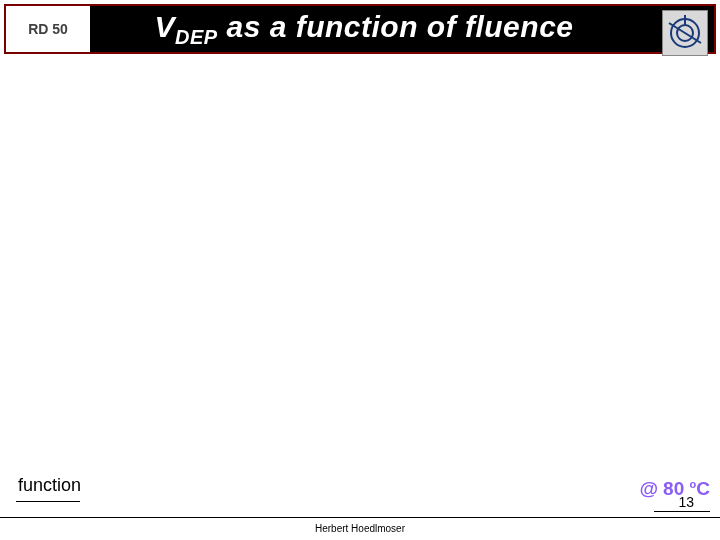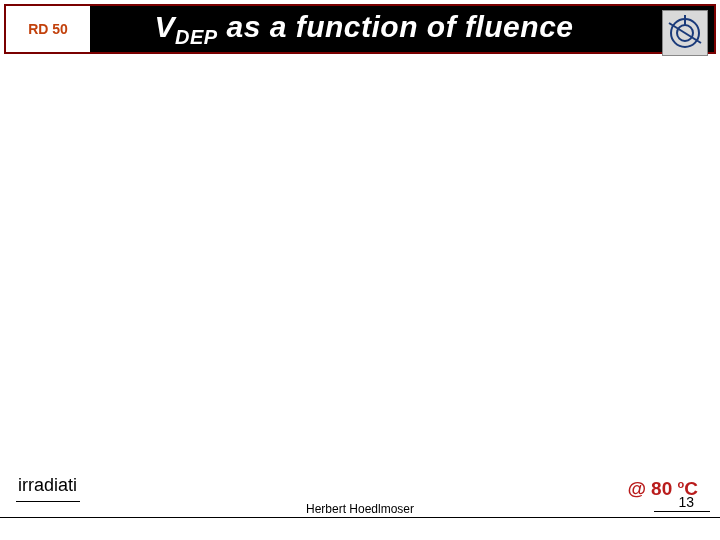--- a/index.html
+++ b/index.html
@@ -18,21 +18,21 @@
   }
   .rd50-badge {
     width: 84px; height: 100%;
     display: flex; align-items: center; justify-content: center;
     background: #fff;
     border-right: 0;
   }
   .rd50-text {
     font-size: 14px;
     font-weight: bold;
-    color: #c2410c;
+    color: #404040;
   }
   .title-text {
     flex: 1;
     text-align: center;
     color: #fff;
     font-size: 30px;
     font-weight: bold;
     font-style: italic;
     letter-spacing: 0.5px;
     padding-right: 76px;
@@ -60,24 +60,24 @@
     position: absolute;
     left: 16px;
     bottom: 38px;
     width: 64px;
     height: 0;
     border-top: 1px solid #000;
   }
 
   .temp-note {
     position: absolute;
-    right: 22px;
+    right: 10px;
     bottom: 40px;
     font-size: 19px;
-    color: #b91c1c;
+    color: #8b5cf6;
     font-weight: bold;
   }
   .temp-note .at { font-weight: bold; font-style: italic; }
   .temp-note .deg-sup { font-size: 11px; vertical-align: super; }
 
   .page-num {
     position: absolute;
     right: 26px;
     bottom: 30px;
     font-size: 14px;
@@ -99,24 +99,24 @@
     border-top: 1px solid #000;
   }
   .footer-left {
     position: absolute;
     left: 22px; bottom: 6px;
     font-size: 10px;
     color: #000;
   }
   .footer-center {
     position: absolute;
-    left: 0; bottom: 24px;
+    left: 0; bottom: 6px;
     width: 720px;
     text-align: center;
-    font-size: 12px;
+    font-size: 10px;
     color: #000;
   }
 </style>
 </head>
 <body>
 
 <div class="slide">
 
   <div class="title-bar">
     <div class="rd50-badge">
@@ -128,21 +128,21 @@
     <div class="cern-logo">
       <svg viewBox="0 0 40 40">
         <circle cx="20" cy="20" r="14" fill="none" stroke="#1a3a7a" stroke-width="2"></circle>
         <circle cx="20" cy="20" r="8" fill="none" stroke="#1a3a7a" stroke-width="2"></circle>
         <line x1="4" y1="10" x2="36" y2="30" stroke="#1a3a7a" stroke-width="2"></line>
         <line x1="20" y1="2" x2="20" y2="12" stroke="#1a3a7a" stroke-width="2"></line>
       </svg>
     </div>
   </div>
 
-  <div class="irradiati">irradiati</div>
+  <div class="irradiati">function</div>
   <div class="irradiati-hr"></div>
 
   <div class="temp-note">
     <span class="at">@</span><span> 80 </span><span class="deg-sup">o</span><span>C</span>
   </div>
   <div class="page-num">13</div>
   <div class="temp-hr"></div>
 
   <div class="footer-hr"></div>
   <div class="footer-center">Herbert Hoedlmoser</div>

